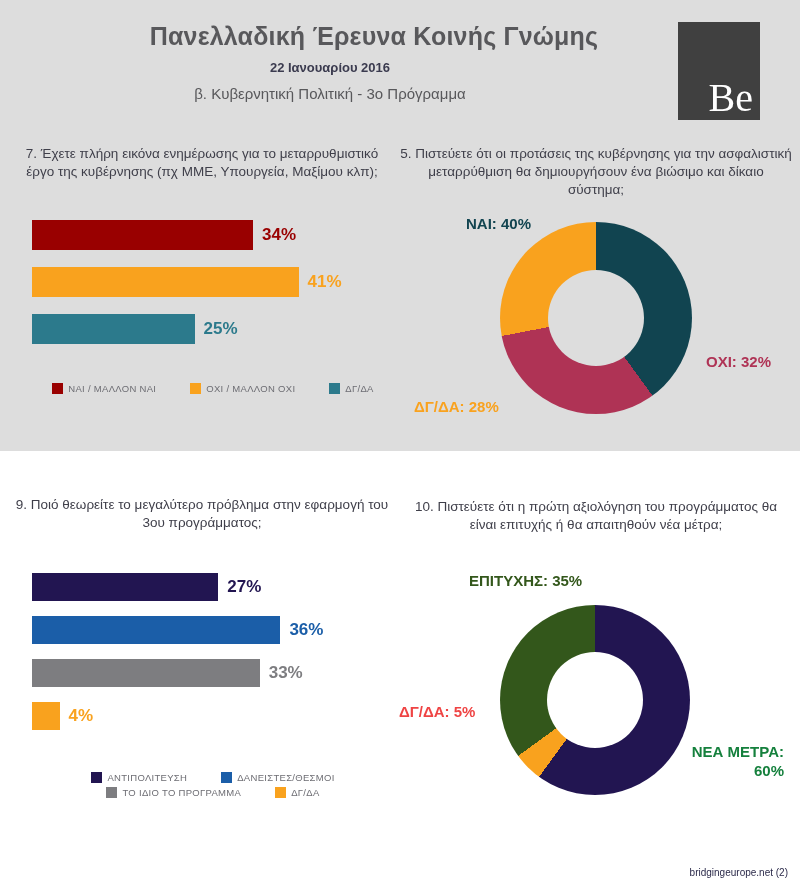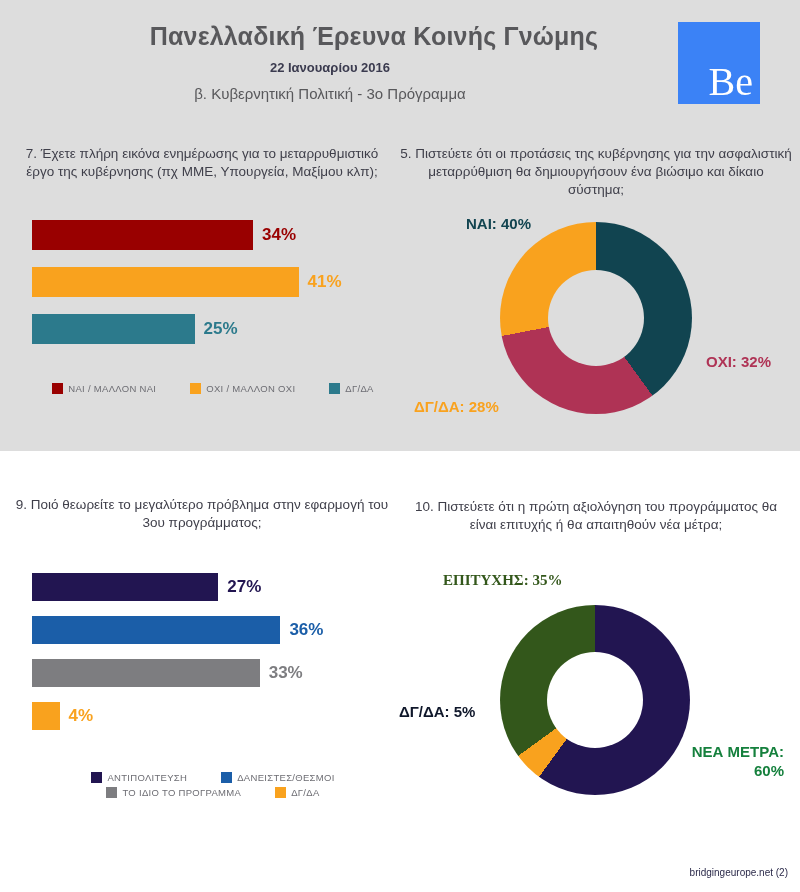--- a/index.html
+++ b/index.html
@@ -22,22 +22,22 @@
   }
   .hdr-date{
     position:absolute;left:0;top:60px;width:660px;text-align:center;
     font-size:13px;font-weight:bold;color:#3b3b4f;
   }
   .hdr-sub{
     position:absolute;left:0;top:85px;width:660px;text-align:center;
     font-size:15px;color:#58585b;
   }
   .logo{
-    position:absolute;left:678px;top:22px;width:82px;height:82px;
-    background:#3b82f6;
+    position:absolute;left:678px;top:22px;width:82px;height:98px;
+    background:#404040;
   }
   .logo-mark{
     position:absolute;right:7px;bottom:2px;
     font-family:"Liberation Serif","DejaVu Serif",serif;
     font-size:40px;line-height:40px;color:#ffffff;font-weight:normal;
   }
 
   
   .qtitle{
     position:absolute;text-align:center;color:#3f3f4a;
@@ -173,22 +173,22 @@
       </div>
       <div class="legend-item">
         <span class="legend-swatch" style="background: rgb(249, 162, 30);"></span>
         <span class="legend-label">ΔΓ/ΔΑ</span>
       </div>
     </div>
 
   <div class="qtitle" id="q10-title">10. Πιστεύετε ότι η πρώτη αξιολόγηση του προγράμματος θα είναι επιτυχής ή θα απαιτηθούν νέα μέτρα;</div>
   <div class="donut" id="q10-donut" style="background: conic-gradient(rgb(34, 21, 81) 0deg, rgb(34, 21, 81) 216deg, rgb(249, 162, 30) 216deg, rgb(249, 162, 30) 234deg, rgb(51, 87, 27) 234deg, rgb(51, 87, 27) 360deg);"></div>
   <div class="donut-hole" id="q10-hole"></div>
-  <div class="dlabel" id="q10-lab2" style="left:443px;top:572px;color:#33571b;font-family:Liberation Serif, serif;">ΕΠΙΤΥΧΗΣ: 35%</div>
-  <div class="dlabel" id="q10-lab1" style="left:399px;top:703px;color:#0f172a;text-align:center;">ΔΓ/ΔΑ: 5%</div>
+  <div class="dlabel" id="q10-lab2" style="left:469px;top:572px;color:#33571b;">ΕΠΙΤΥΧΗΣ: 35%</div>
+  <div class="dlabel" id="q10-lab1" style="left:399px;top:703px;color:#ef4444;text-align:center;">ΔΓ/ΔΑ: 5%</div>
   <div class="dlabel right-al" style="left:612px;top:742px;width:172px;color:#15803d;line-height:19px;">
     <span>ΝΕΑ ΜΕΤΡΑ:</span><br>
     <span>60%</span>
   </div>
 
   <div class="footer">bridgingeurope.net (2)</div>
 
 </div>
 
 </body></html>

